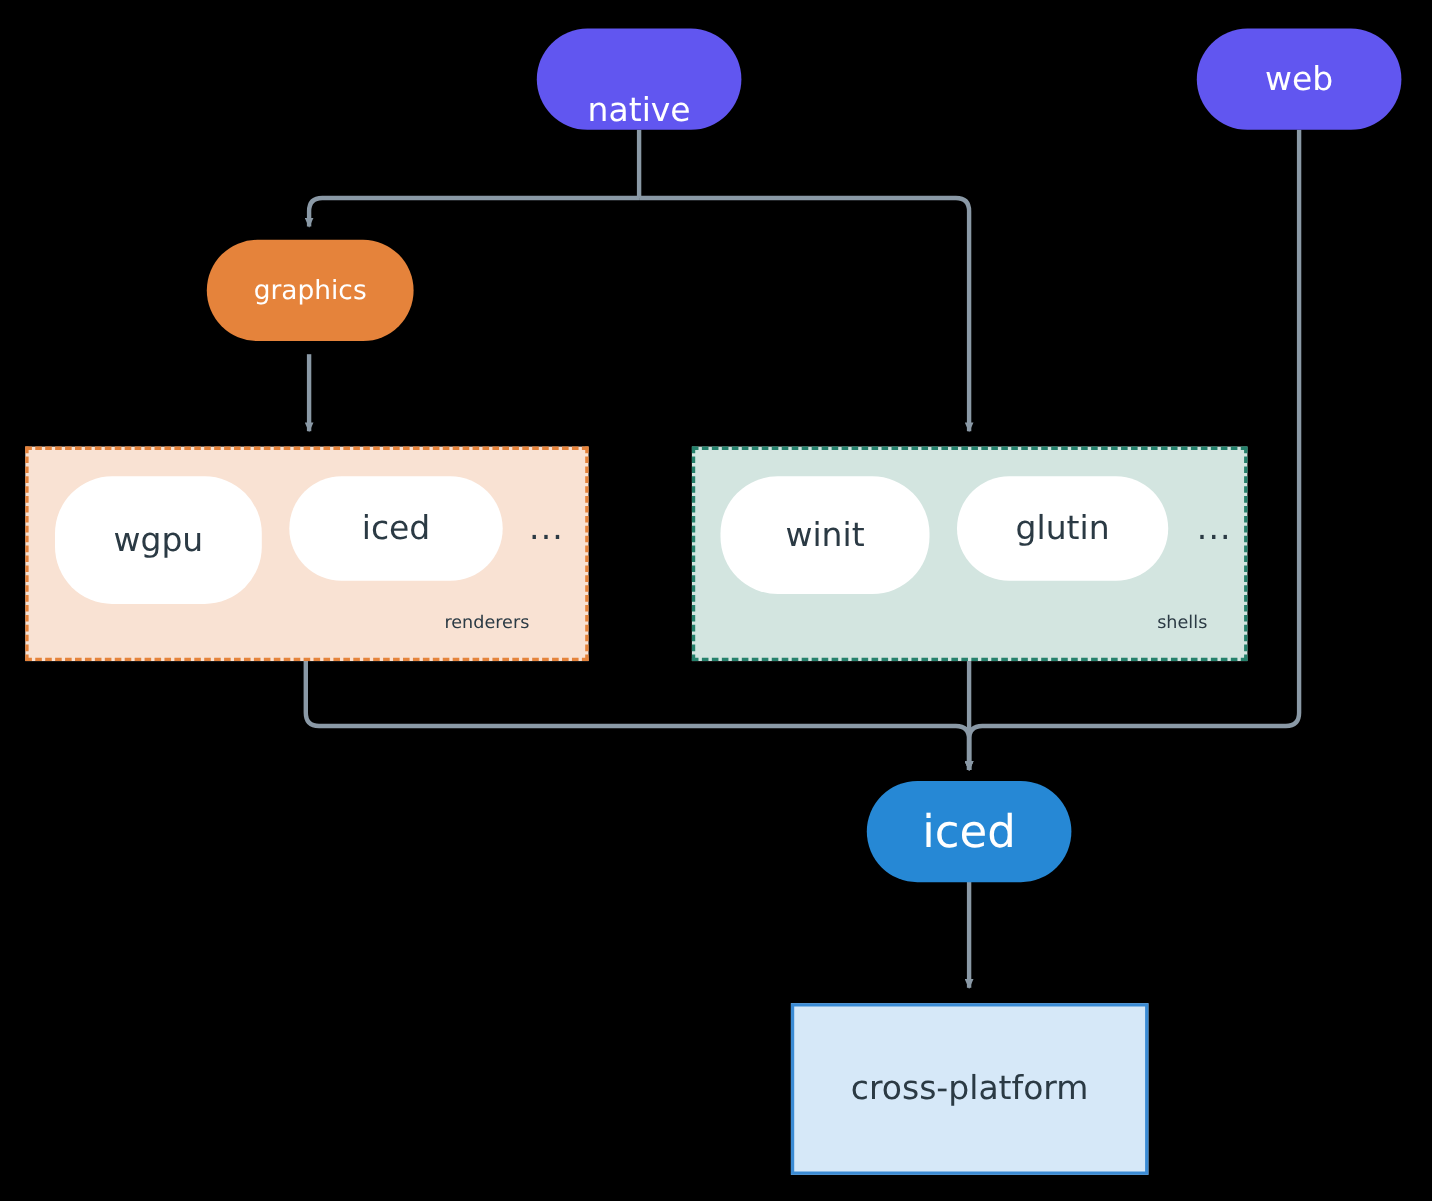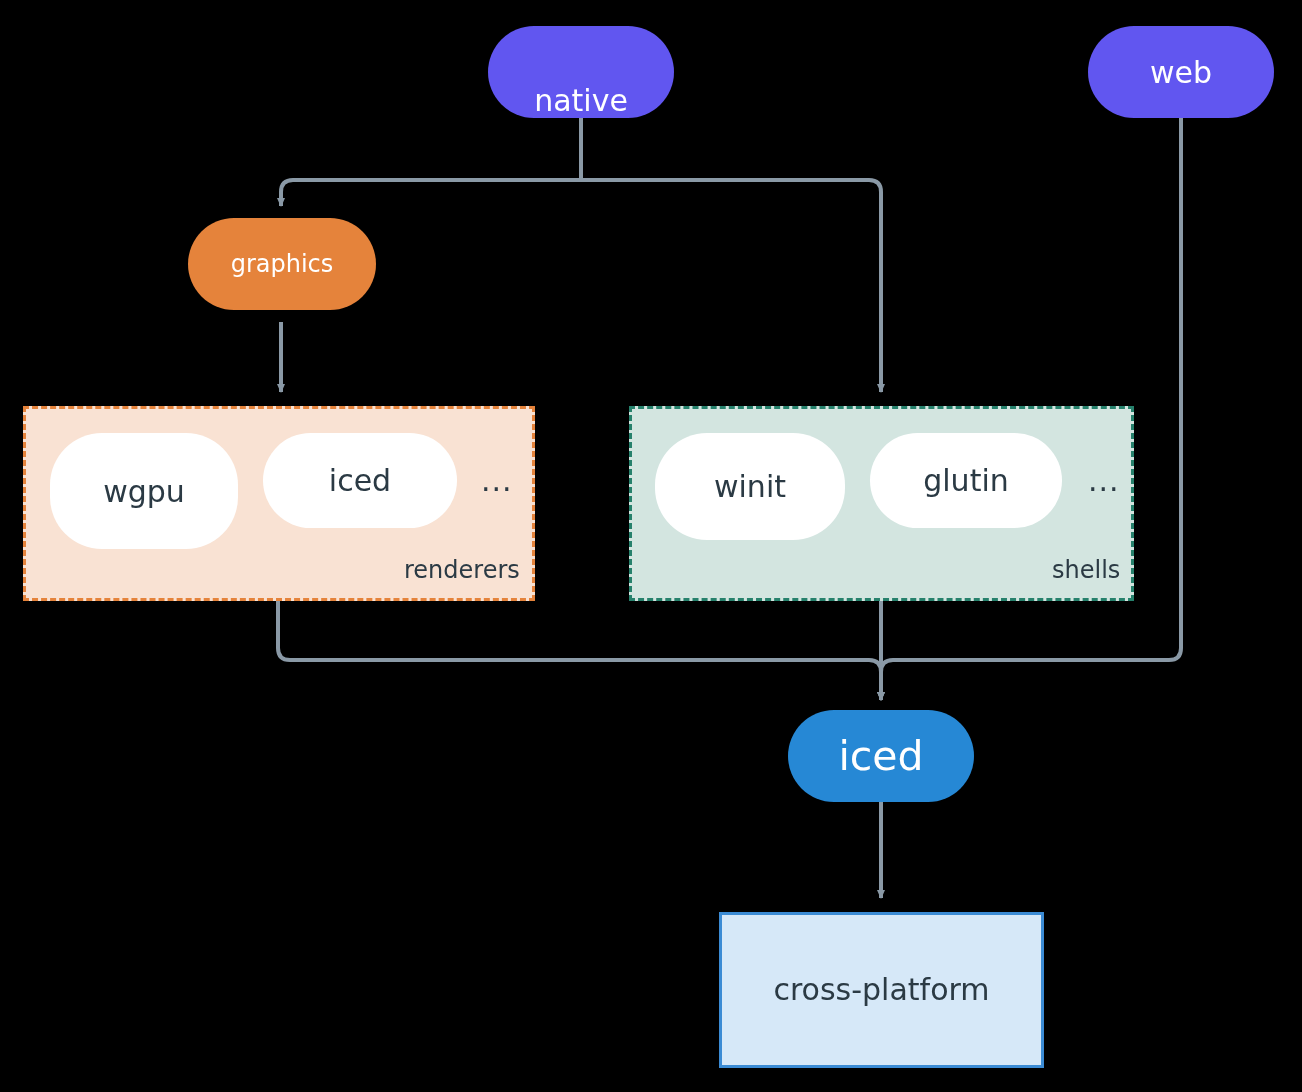--- a/index.html
+++ b/index.html
@@ -65,21 +65,21 @@
   .group-renderers {
     background: #f9e2d3;
     border: 3px dashed #e5833b;
   }
   .group-shells {
     background: #d3e5e0;
     border: 3px dashed #26816c;
   }
   .group-label {
     position: absolute;
-    font-size: 24px;
+    font-size: 16px;
     color: #2b3a44;
     white-space: nowrap;
   }
   .ellipsis {
     position: absolute;
     font-size: 30px;
     color: #2b3a44;
     letter-spacing: 1px;
   }
   .app-box {

